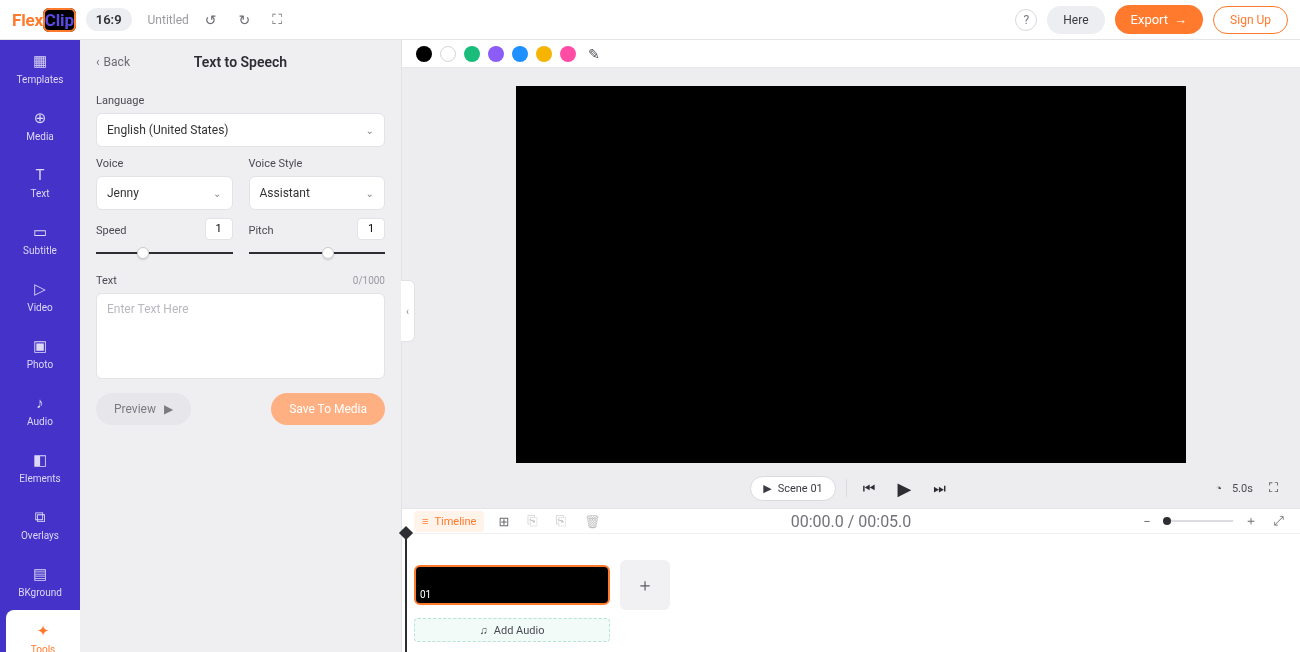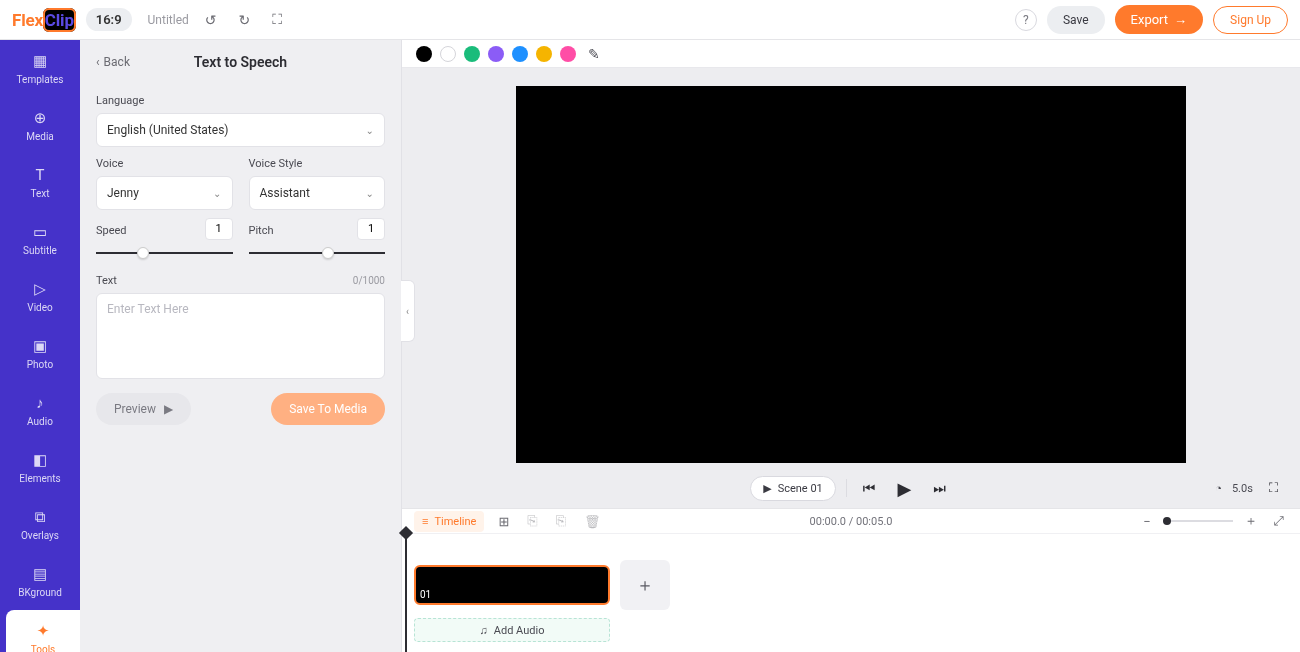--- a/index.html
+++ b/index.html
@@ -69,21 +69,21 @@
 .player-bar .pbtn { background: none; border: none; font-size: 14px; color: #2d2d33; cursor: pointer; padding: 4px 6px; }
 .player-right { position: absolute; right: 16px; display: flex; align-items: center; gap: 10px; font-size: 11px; color: #4a4a52; }
 .player-right .pbtn { font-size: 13px; }
 
 
 .timeline { height: 144px; background: #fff; border-top: 1px solid #e5e5e8; display: flex; flex-direction: column; }
 .tl-head { height: 32px; display: flex; align-items: center; padding: 0 12px; gap: 10px; border-bottom: 1px solid #f0f0f3; }
 .tl-chip { display: flex; align-items: center; gap: 6px; font-size: 11px; color: #ff7a2c; background: #fff3ea; padding: 4px 8px; border-radius: 4px; cursor: pointer; }
 .tl-head .tbtn { background: none; border: none; color: #6b6b72; font-size: 13px; cursor: pointer; padding: 2px 4px; }
 .tl-head .tbtn.disabled { opacity: 0.45; cursor: default; }
-.tl-center { position: absolute; left: 50%; transform: translateX(-50%); font-size: 11px; color: #72727a; }
+.tl-center { position: absolute; left: 50%; transform: translateX(-50%); font-size: 16px; color: #72727a; }
 .tl-right { margin-left: auto; display: flex; align-items: center; gap: 8px; }
 .zoom-track { width: 70px; height: 2px; background: #dcdce1; position: relative; }
 .zoom-dot { position: absolute; left: 0; top: -3px; width: 8px; height: 8px; border-radius: 50%; background: #2d2d33; }
 .tl-body { flex: 1; position: relative; padding: 12px 0 10px 12px; }
 .playhead { position: absolute; left: 4px; top: 0; bottom: 0; width: 0; }
 .playhead::before { content: ""; position: absolute; top: -6px; left: -5px; width: 10px; height: 10px; background: #2d2d33; transform: rotate(45deg); }
 .playhead::after { content: ""; position: absolute; top: 0; bottom: 0; left: -1px; width: 2px; background: #2d2d33; }
 .clips-row { display: flex; gap: 10px; align-items: center; margin-top: 14px; }
 .clip { width: 196px; height: 40px; background: #000; border: 2px solid #ff7a2c; border-radius: 6px; position: relative; cursor: pointer; }
 .clip .num { position: absolute; top: 2px; left: 4px; font-size: 10px; color: #fff; margin-top: 20px; }
@@ -101,21 +101,21 @@
     <div class="logo">
       <span class="flex">Flex</span><span class="clip">Clip</span>
     </div>
     <div class="aspect-pill">16:9</div>
     <div class="title">Untitled</div>
     <button class="iconbtn">↺</button>
     <button class="iconbtn">↻</button>
     <button class="iconbtn">⛶</button>
     <div class="topbar-spacer"></div>
     <div class="circle-btn">?</div>
-    <button class="save-btn">Save</button>
+    <button class="save-btn">Here</button>
     <button class="export-btn">
         <span>Export</span>
         <span>→</span>
       </button>
     <button class="signup-btn">Sign Up</button>
   </div>
 
   <div class="mainrow">
 
     <div class="rail">

